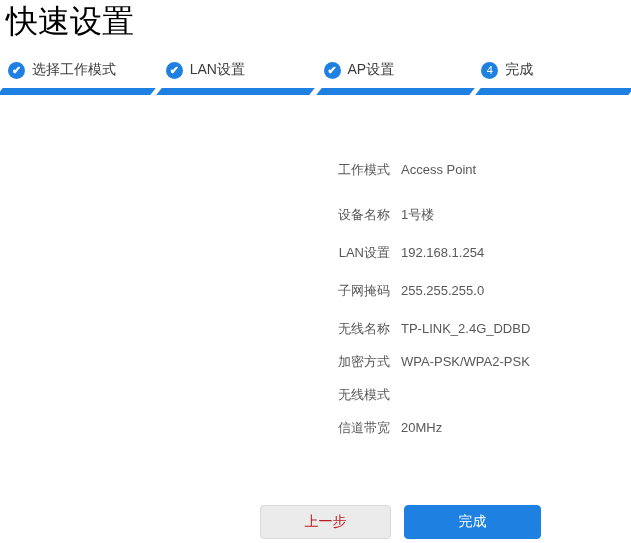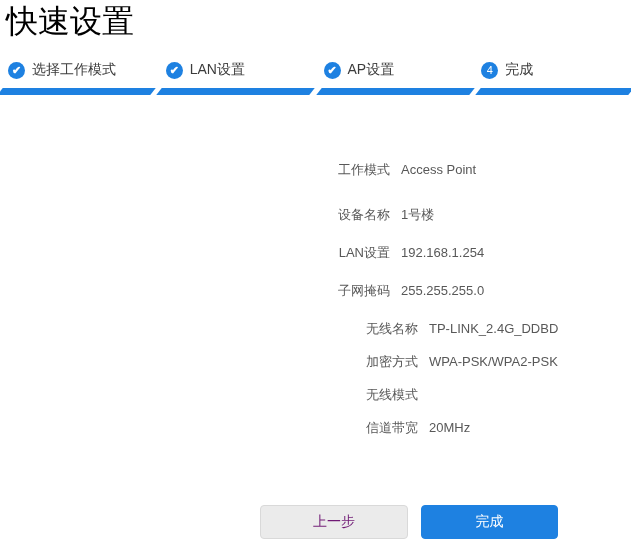--- a/index.html
+++ b/index.html
@@ -69,21 +69,21 @@
   .bar:last-child { margin-right: 0; }
   
   .summary {
     position: absolute;
     top: 163px; left: 0;
     width: 595px;
   }
   .sgroup-0 { margin-bottom: 31px; }
   .sgroup-1 .srow { margin-bottom: 24px; }
   .sgroup-1 { margin-bottom: 8px; }
-  .sgroup-2 .srow { margin-bottom: 19px; margin-left: 28px; }
+  .sgroup-2 .srow { margin-bottom: 19px; }
   .srow {
     display: flex;
     font-size: 13px;
     line-height: 14px;
   }
   .slabel {
     width: 390px;
     text-align: right;
     color: #585858;
     white-space: nowrap;
@@ -100,24 +100,24 @@
     display: flex;
   }
   .btn {
     height: 34px;
     border-radius: 4px;
     font-size: 14px;
     font-family: "Liberation Sans", sans-serif;
     cursor: pointer;
   }
   .btn-back {
-    width: 148px;
+    width: 131px;
     background: #ebebeb;
     border: 1px solid #d9d9d9;
-    color: #701a75;
+    color: #b91c1c;
   }
   .btn-finish {
     width: 137px;
     margin-left: 13px;
     background: var(--accent, #1E81E1);
     border: 1px solid var(--accent, #1E81E1);
     color: #ffffff;
   }
 </style>
 </head>

